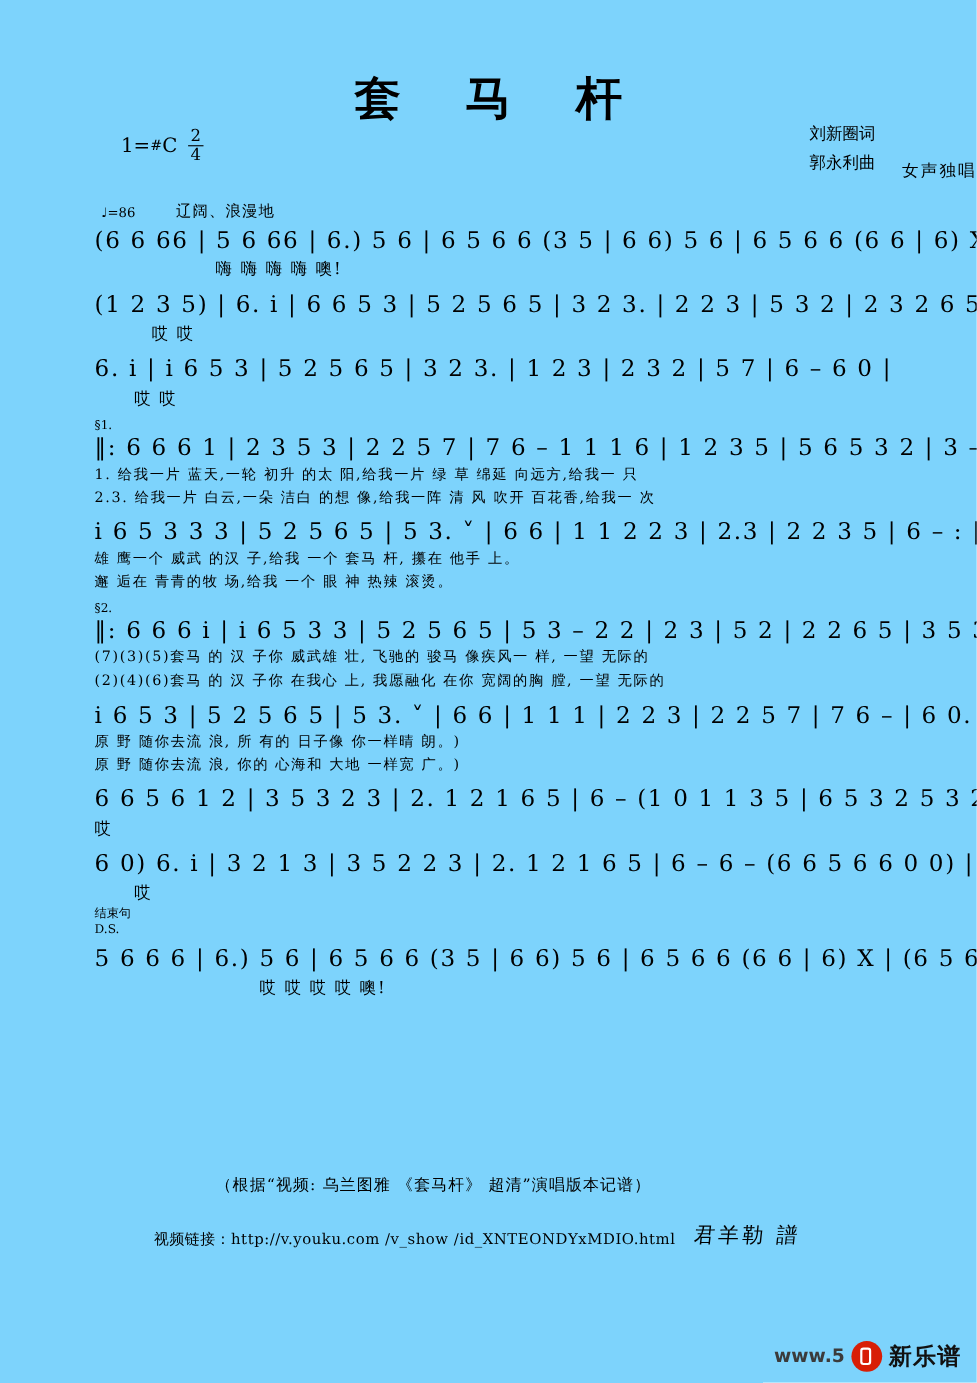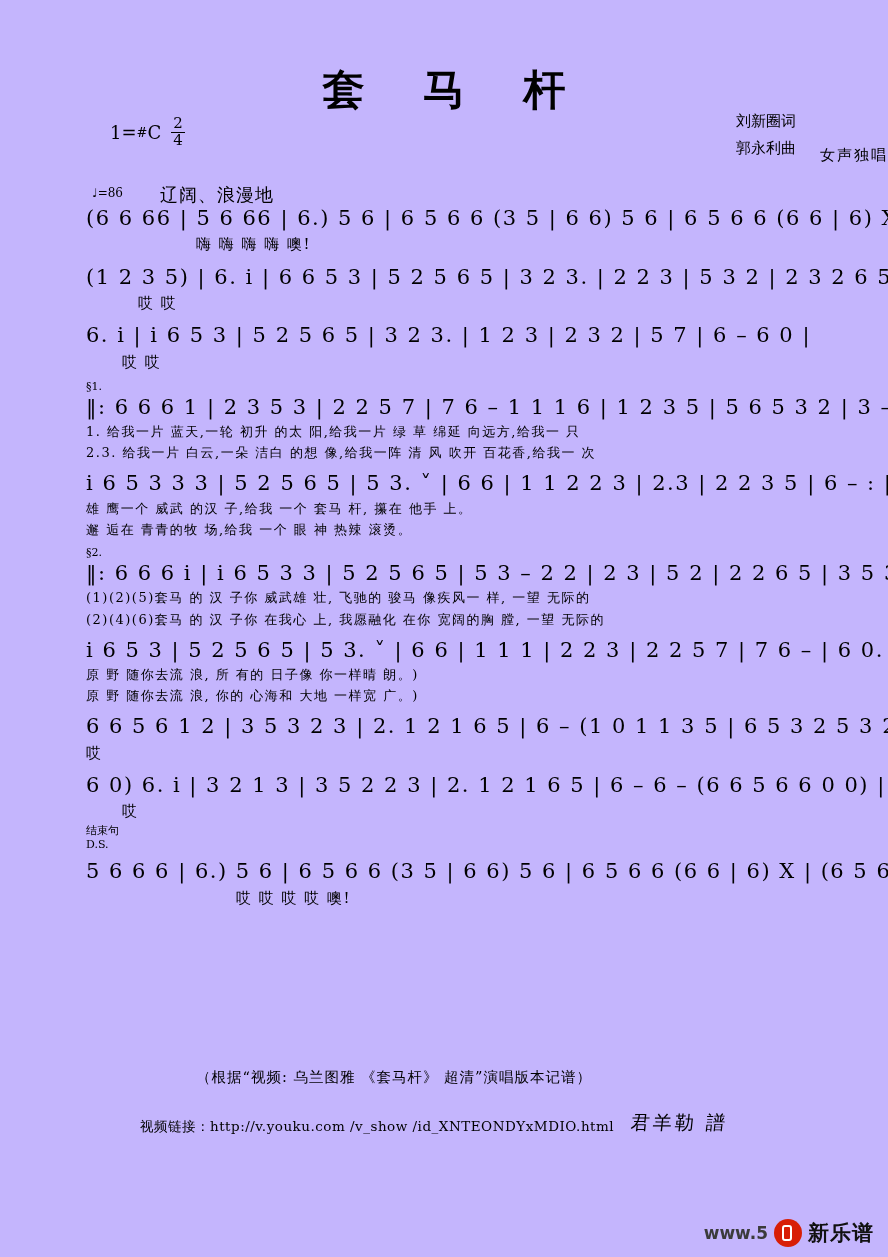--- a/index.html
+++ b/index.html
@@ -8,21 +8,21 @@
     background: #ffffff;
   }
   body {
     font-family: "DejaVu Sans", "Liberation Sans", sans-serif;
     color: #000000;
   }
   .sheet {
     position: relative;
     width: 888px;
     height: 1257px;
-    background: #c4b5fd;
+    background: #7dd3fc;
     overflow: hidden;
   }
   
   .title {
     position: absolute;
     top: 62px;
     left: 0;
     width: 888px;
     text-align: center;
     font-family: "DejaVu Serif", "Liberation Serif", serif;
@@ -73,21 +73,21 @@
     position: absolute;
     left: 92px;
     top: 186px;
     font-size: 12px;
     font-family: "DejaVu Serif", "Liberation Serif", serif;
   }
   .expression {
     position: absolute;
     left: 160px;
     top: 183px;
-    font-size: 18px;
+    font-size: 14px;
     font-family: "DejaVu Serif", "Liberation Serif", serif;
     letter-spacing: 1px;
   }
   
   .staff-area {
     position: absolute;
     left: 0;
     top: 204px;
     width: 888px;
   }
@@ -245,21 +245,21 @@
 
     <div class="row">
       <div class="notes">i 6 5 3 3 3 | 5 2  5 6 5 | 5 3. ˅ | 6 6 | 1 1  2 2 3 | 2.3 | 2 2  3 5 | 6 – : ‖ 3 5 | 5 6 – |</div>
       <div class="lyrics small">雄     鹰一个  威武  的汉    子,给我 一个 套马    杆, 攥在 他手  上。</div>
       <div class="lyrics small">邂     逅在   青青的牧    场,给我 一个 眼    神                    热辣  滚烫。</div>
     </div>
 
     <div class="row">
       <div class="tiny-mark">§2.</div>
       <div class="notes">‖: 6 6 6 i | i 6 5 3 3 | 5 2  5 6 5 | 5 3 – 2 2 | 2 3 | 5 2 | 2 2 6 5 | 3 5 3 – | 5 6 6 i i |</div>
-      <div class="lyrics small">(1)(2)(5)套马 的     汉     子你 威武雄     壮,  飞驰的   骏马 像疾风一     样,   一望 无际的</div>
+      <div class="lyrics small">(7)(3)(5)套马 的     汉     子你 威武雄     壮,  飞驰的   骏马 像疾风一     样,   一望 无际的</div>
       <div class="lyrics small">(2)(4)(6)套马 的     汉     子你 在我心      上,  我愿融化 在你 宽阔的胸      膛,   一望 无际的</div>
     </div>
 
     <div class="row">
       <div class="notes">i 6 5 3 | 5 2  5 6 5 | 5 3. ˅ | 6 6 | 1 1 1 | 2 2 3 | 2 2  5 7 | 7 6 – | 6 0. ‖ (6 6  5 3) |</div>
       <div class="lyrics small">原   野   随你去流   浪,  所   有的   日子像  你一样晴    朗。)</div>
       <div class="lyrics small">原   野   随你去流   浪,  你的  心海和  大地    一样宽     广。)</div>
     </div>
 
     <div class="row">

